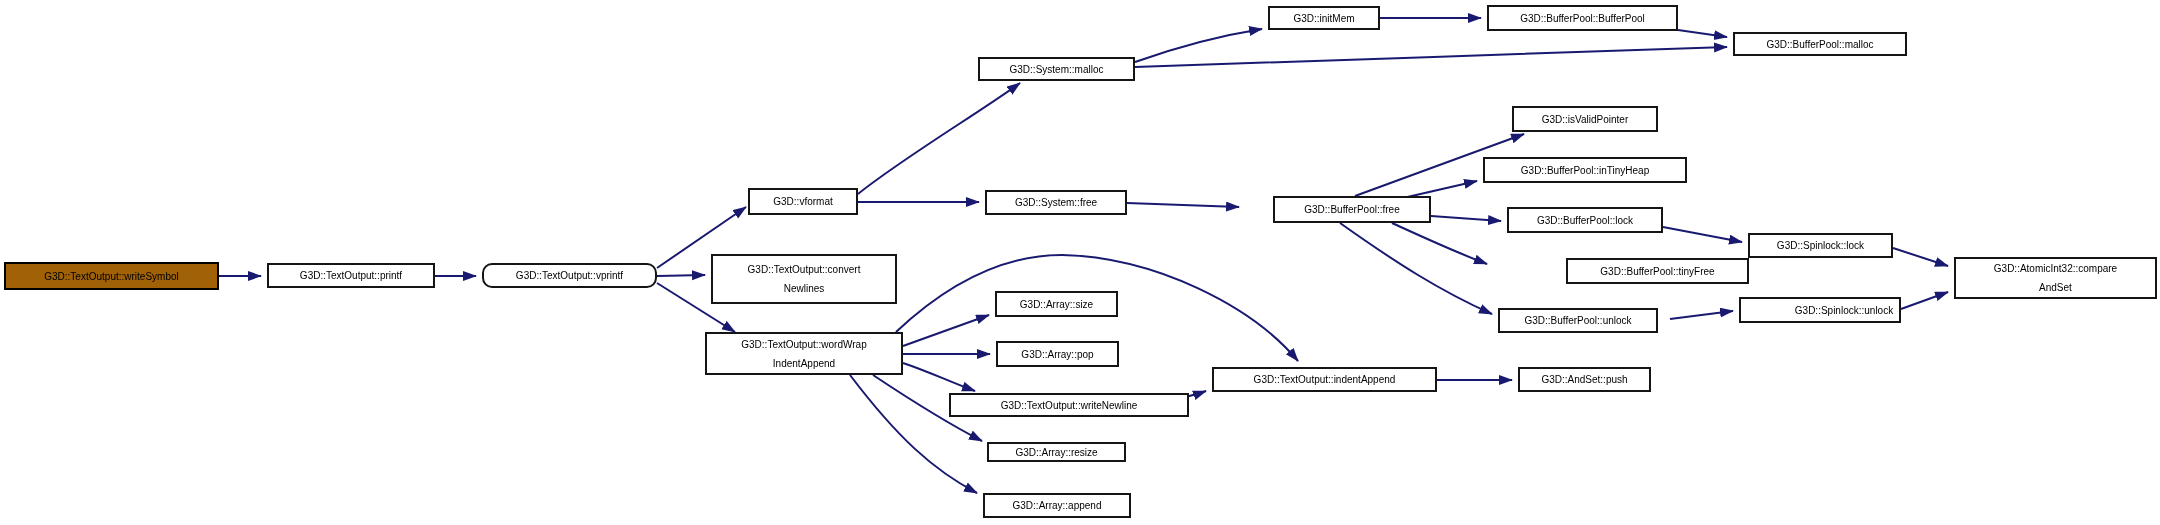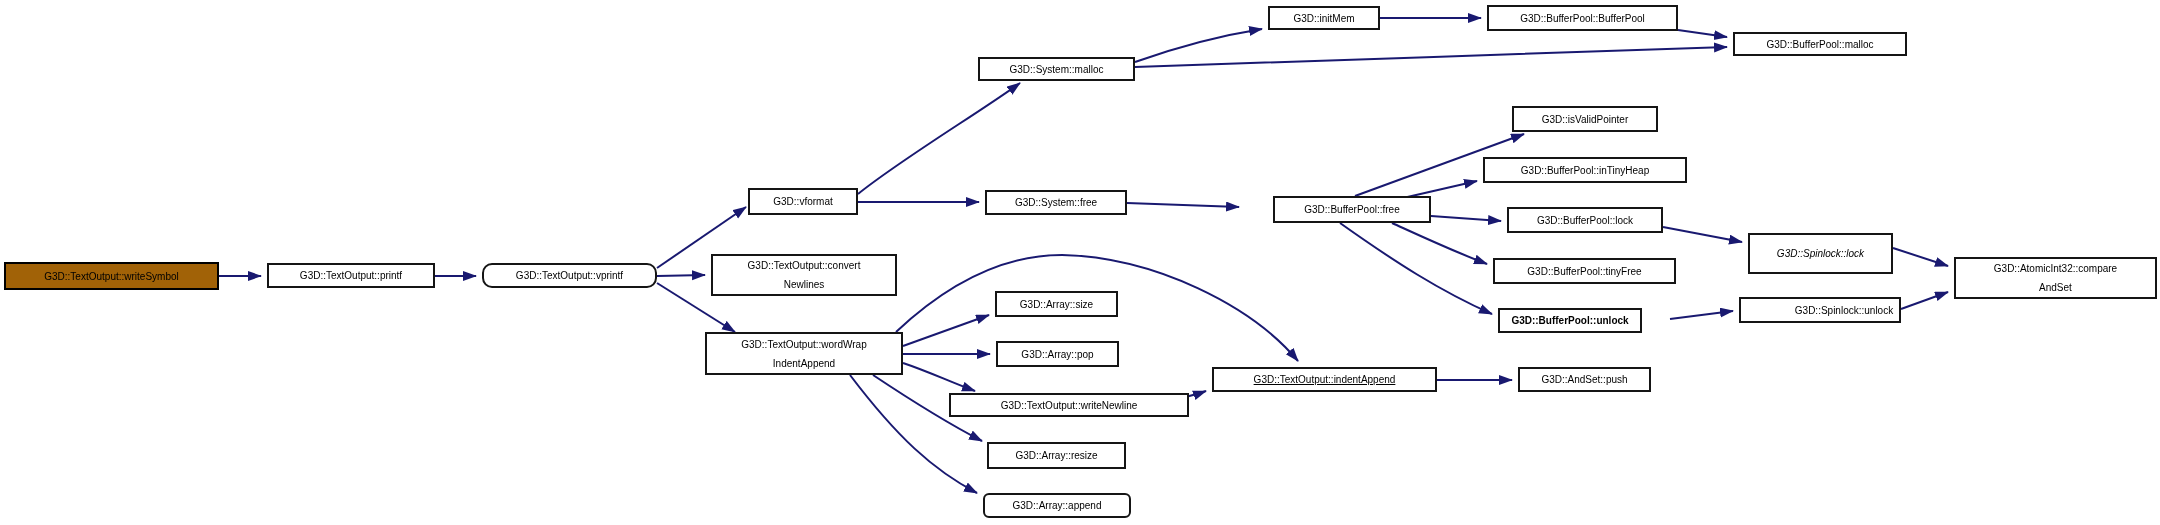--- a/index.html
+++ b/index.html
@@ -68,40 +68,40 @@
         <path d="M 896,332 C 945,286 1000,255 1062,255 C 1155,257 1252,306 1298,361" fill="none" stroke="#191970" stroke-width="2" marker-end="url(#arrow)"></path>
         <path d="M 1163,401 C 1180,399 1192,396 1206,391" fill="none" stroke="#191970" stroke-width="2" marker-end="url(#arrow)"></path>
         <path d="M 1437,380 L 1512,380" fill="none" stroke="#191970" stroke-width="2" marker-end="url(#arrow)"></path>
       </g>
   </svg>
   <div id="node-layer">
       <div class="node main" style="left: 4px; top: 262px; width: 215px; height: 28px;">G3D::TextOutput::writeSymbol</div>
       <div class="node" style="left: 267px; top: 263px; width: 168px; height: 25px;">G3D::TextOutput::printf</div>
       <div class="node" style="left: 482px; top: 263px; width: 175px; height: 25px; border-radius: 10px;">G3D::TextOutput::vprintf</div>
       <div class="node" style="left: 748px; top: 188px; width: 110px; height: 27px;">G3D::vformat</div>
-      <div class="node" style="left: 711px; top: 254px; width: 186px; height: 42px;">G3D::TextOutput::convert
+      <div class="node" style="left: 711px; top: 254px; width: 186px; height: 50px;">G3D::TextOutput::convert
 Newlines</div>
       <div class="node" style="left: 705px; top: 332px; width: 198px; height: 43px;">G3D::TextOutput::wordWrap
 IndentAppend</div>
       <div class="node" style="left: 978px; top: 57px; width: 157px; height: 24px;">G3D::System::malloc</div>
       <div class="node" style="left: 1268px; top: 6px; width: 112px; height: 24px;">G3D::initMem</div>
       <div class="node" style="left: 1487px; top: 5px; width: 191px; height: 26px;">G3D::BufferPool::BufferPool</div>
       <div class="node" style="left: 1733px; top: 32px; width: 174px; height: 24px;">G3D::BufferPool::malloc</div>
       <div class="node" style="left: 985px; top: 190px; width: 142px; height: 25px;">G3D::System::free</div>
       <div class="node" style="left: 1245px; top: 196px; width: 158px; height: 27px; margin-left: 28px;">G3D::BufferPool::free</div>
       <div class="node" style="left: 1512px; top: 106px; width: 146px; height: 26px;">G3D::isValidPointer</div>
       <div class="node" style="left: 1483px; top: 157px; width: 204px; height: 26px;">G3D::BufferPool::inTinyHeap</div>
       <div class="node" style="left: 1507px; top: 207px; width: 156px; height: 26px;">G3D::BufferPool::lock</div>
-      <div class="node" style="left: 1493px; top: 258px; width: 183px; height: 26px;">G3D::BufferPool::tinyFree</div>
-      <div class="node" style="left: 1498px; top: 308px; width: 144px; height: 25px; font-weight: bold;">G3D::BufferPool::unlock</div>
-      <div class="node" style="left: 1748px; top: 233px; width: 145px; height: 41px; font-style: italic;">G3D::Spinlock::lock</div>
+      <div class="node" style="left: 1566px; top: 258px; width: 183px; height: 26px;">G3D::BufferPool::tinyFree</div>
+      <div class="node" style="left: 1498px; top: 308px; width: 160px; height: 25px;">G3D::BufferPool::unlock</div>
+      <div class="node" style="left: 1748px; top: 233px; width: 145px; height: 25px;">G3D::Spinlock::lock</div>
       <div class="node" style="left: 1739px; top: 297px; width: 162px; height: 26px; padding-left: 48px;">G3D::Spinlock::unlock</div>
       <div class="node" style="left: 1954px; top: 257px; width: 203px; height: 42px;">G3D::AtomicInt32::compare
 AndSet</div>
       <div class="node" style="left: 995px; top: 291px; width: 123px; height: 26px;">G3D::Array::size</div>
       <div class="node" style="left: 996px; top: 341px; width: 123px; height: 26px;">G3D::Array::pop</div>
       <div class="node" style="left: 949px; top: 393px; width: 240px; height: 24px;">G3D::TextOutput::writeNewline</div>
-      <div class="node" style="left: 987px; top: 442px; width: 139px; height: 27px;">G3D::Array::resize</div>
-      <div class="node" style="left: 983px; top: 493px; width: 148px; height: 25px; border-radius: 6px;">G3D::Array::append</div>
-      <div class="node" style="left: 1212px; top: 367px; width: 225px; height: 25px; text-decoration: underline;">G3D::TextOutput::indentAppend</div>
+      <div class="node" style="left: 987px; top: 442px; width: 139px; height: 20px;">G3D::Array::resize</div>
+      <div class="node" style="left: 983px; top: 493px; width: 148px; height: 25px;">G3D::Array::append</div>
+      <div class="node" style="left: 1212px; top: 367px; width: 225px; height: 25px;">G3D::TextOutput::indentAppend</div>
       <div class="node" style="left: 1518px; top: 367px; width: 133px; height: 25px;">G3D::AndSet::push</div>
     </div>
 </div>
 
 </body></html>

